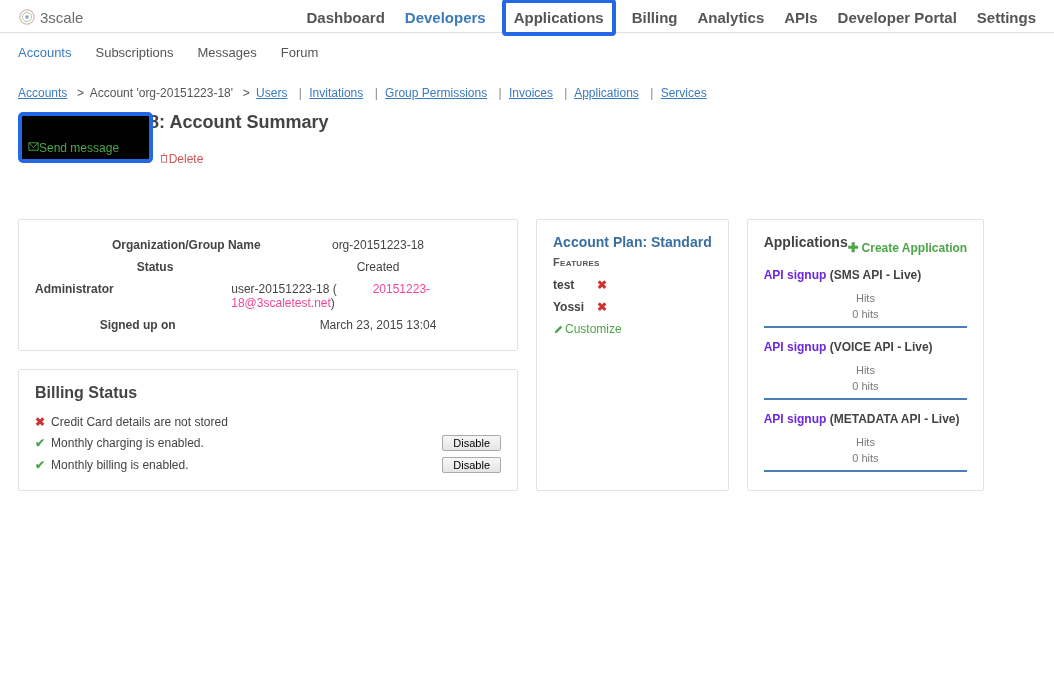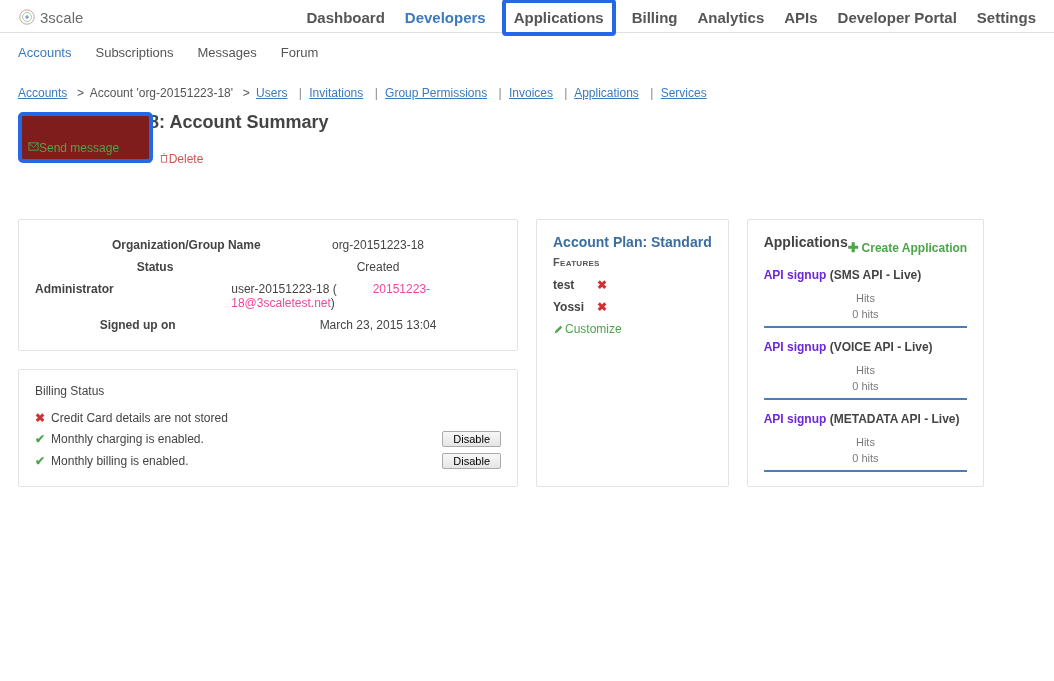--- a/index.html
+++ b/index.html
@@ -70,21 +70,21 @@
     padding: 14px 16px;
   }
   
   
   .details-row { display: flex; padding: 4px 0; justify-content: center; }
   .details-label { width: 220px; font-weight: bold; color: #444; }
   .details-value { color: #444; }
   .details-value a { color: #ec4899; margin-left: 36px; }
   
   
-  .pane h3 { font-size: 12px; font-weight: normal; margin-bottom: 10px; color: #444; }
+  .pane h3 { font-size: 16px; font-weight: bold; margin-bottom: 10px; color: #444; }
   .bill-row { display: flex; align-items: center; padding: 3px 0; gap: 6px; }
   .bill-row .label { flex: 1; color: #444; }
   .bill-row button {
     font-size: 11px;
     padding: 1px 10px;
     background: linear-gradient(#f7f7f7,#e5e5e5);
     border: 1px solid #aaa;
     border-radius: 2px;
     cursor: pointer;
   }
@@ -122,21 +122,21 @@
   }
   
   
   .title-combo { padding: 8px 18px 14px 18px; position: relative; }
   .title-combo .remaining-actions { position:absolute; left:120px; top:48px; display:flex; gap:8px; font-size:12px;}
   .hl {
     border: 4px solid #2468e5;
     border-radius: 5px;
     padding: 4px 6px;
     display:inline-block;
-    background: #7f1d1d;
+    background: #000000;
     position: relative;
     z-index: 2;
   }
   .hl-inner-title { font-size:18px; font-weight:bold; color:#444; visibility:hidden;}
   .title-true { position:absolute; left:18px; top:8px; font-size:18px; font-weight:bold; color:#444; z-index:0;}
   .hl .send-line { font-size:12px; }
 </style>
 </head>
 <body>
 

